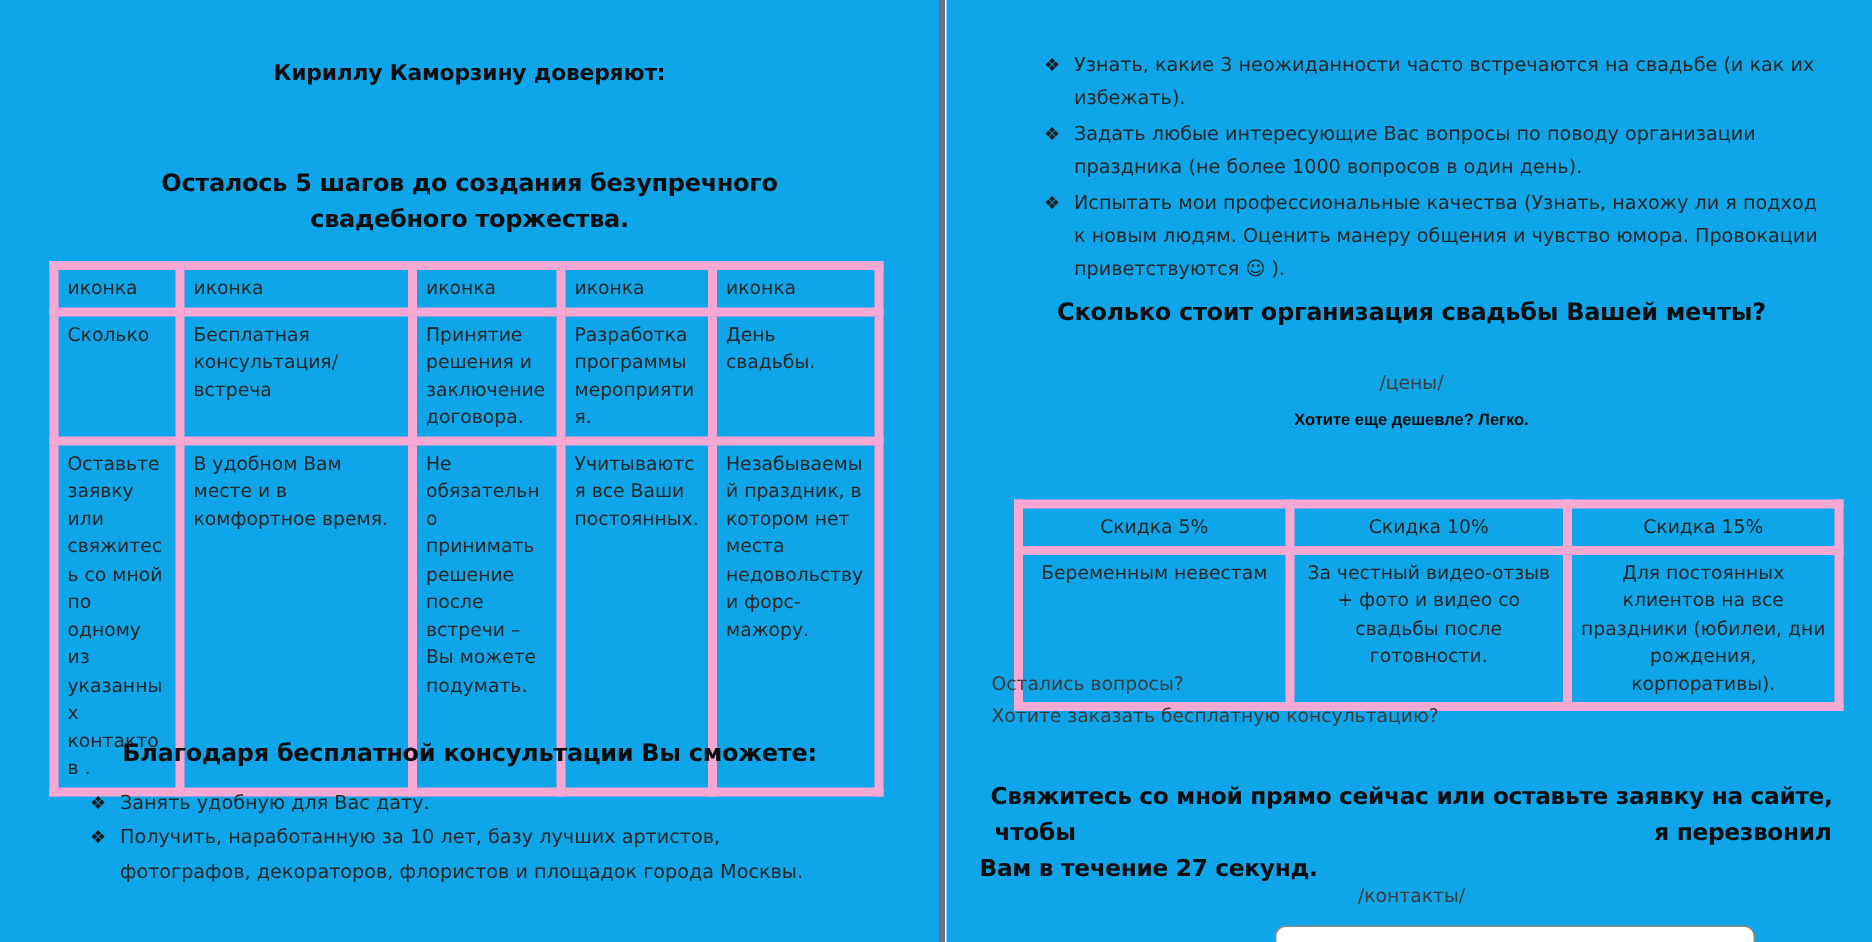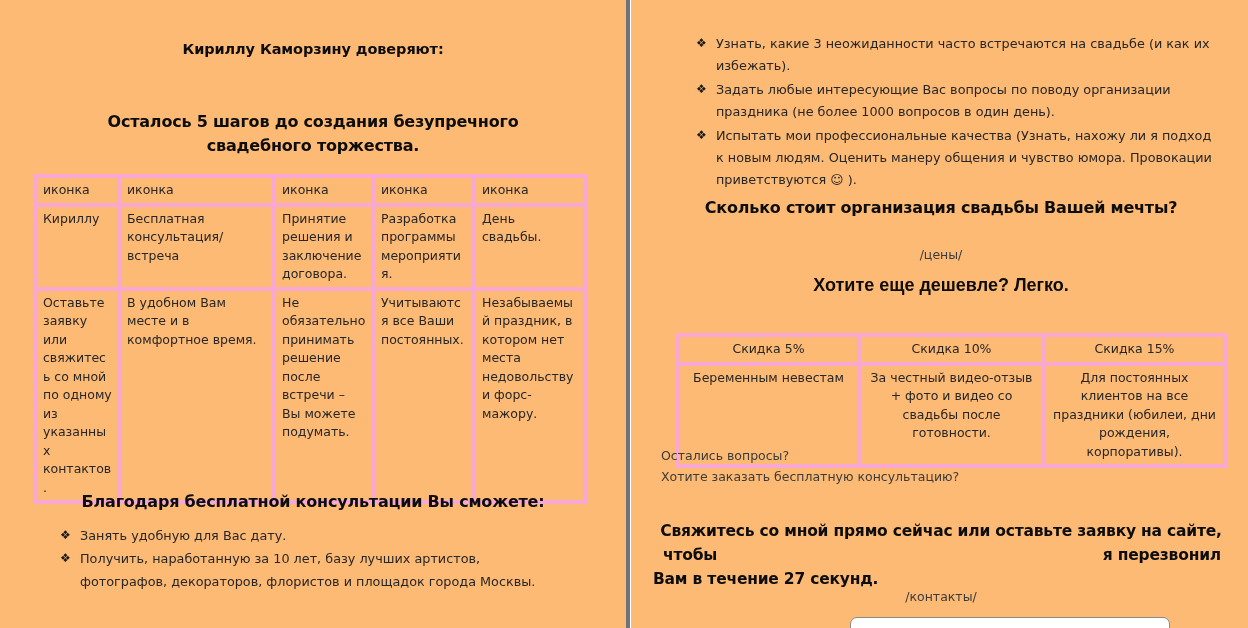--- a/index.html
+++ b/index.html
@@ -12,21 +12,21 @@
     height: 628px;
     position: relative;
     overflow: hidden;
     font-family: "DejaVu Sans", "Liberation Sans", sans-serif;
     color: #1a1a1a;
   }
   .page {
     position: absolute;
     top: 0;
     height: 628px;
-    background: #fdba74;
+    background: #0ea5e9;
     overflow: hidden;
   }
   .page-left  { left: 0;   width: 626px; }
   .page-right { left: 631px; width: 617px; }
 
   .page-divider {
     position: absolute;
     left: 626px;
     top: 0;
     width: 4px;
@@ -46,21 +46,21 @@
   .h-bold-lg {
     font-weight: bold;
     font-size: 16px;
     line-height: 1.5;
     text-align: center;
     color: #0d0d0d;
     letter-spacing: -0.2px;
   }
   .h-bold-serifish {
     font-weight: bold;
-    font-size: 18px;
+    font-size: 11px;
     line-height: 1.5;
     text-align: center;
     color: #0d0d0d;
     font-family: "Liberation Sans", sans-serif;
   }
   .note {
     font-size: 12.5px;
     text-align: center;
     color: #3b3b3b;
     line-height: 1.5;
@@ -94,21 +94,21 @@
   }
 
   
   table.doc-table {
     border-collapse: collapse;
     table-layout: fixed;
     font-size: 12.5px;
     color: #262626;
   }
   table.doc-table td {
-    border: 4px solid #f9a8d4;
+    border: 6px solid #f9a8d4;
     vertical-align: top;
     padding: 3px 5px 3px 6px;
     line-height: 1.48;
     word-wrap: break-word;
     overflow-wrap: break-word;
   }
   table.doc-table td.center {
     text-align: center;
   }
 
@@ -207,21 +207,21 @@
     </colgroup>
     <tbody>
       <tr class="head">
         <td>иконка</td>
         <td>иконка</td>
         <td>иконка</td>
         <td>иконка</td>
         <td>иконка</td>
       </tr>
       <tr class="body">
-        <td>Кириллу</td>
+        <td>Сколько</td>
         <td>Бесплатная консультация/встреча</td>
         <td>Принятие решения и заключение договора.</td>
         <td>Разработка программы мероприятия.</td>
         <td>День свадьбы.</td>
       </tr>
       <tr class="tall">
         <td>Оставьте заявку или свяжитесь со мной по одному из указанных контактов .</td>
         <td>В удобном Вам месте и в комфортное время.</td>
         <td>Не обязательно принимать решение после встречи – Вы можете подумать.</td>
         <td>Учитываются все Ваши постоянных.</td>

